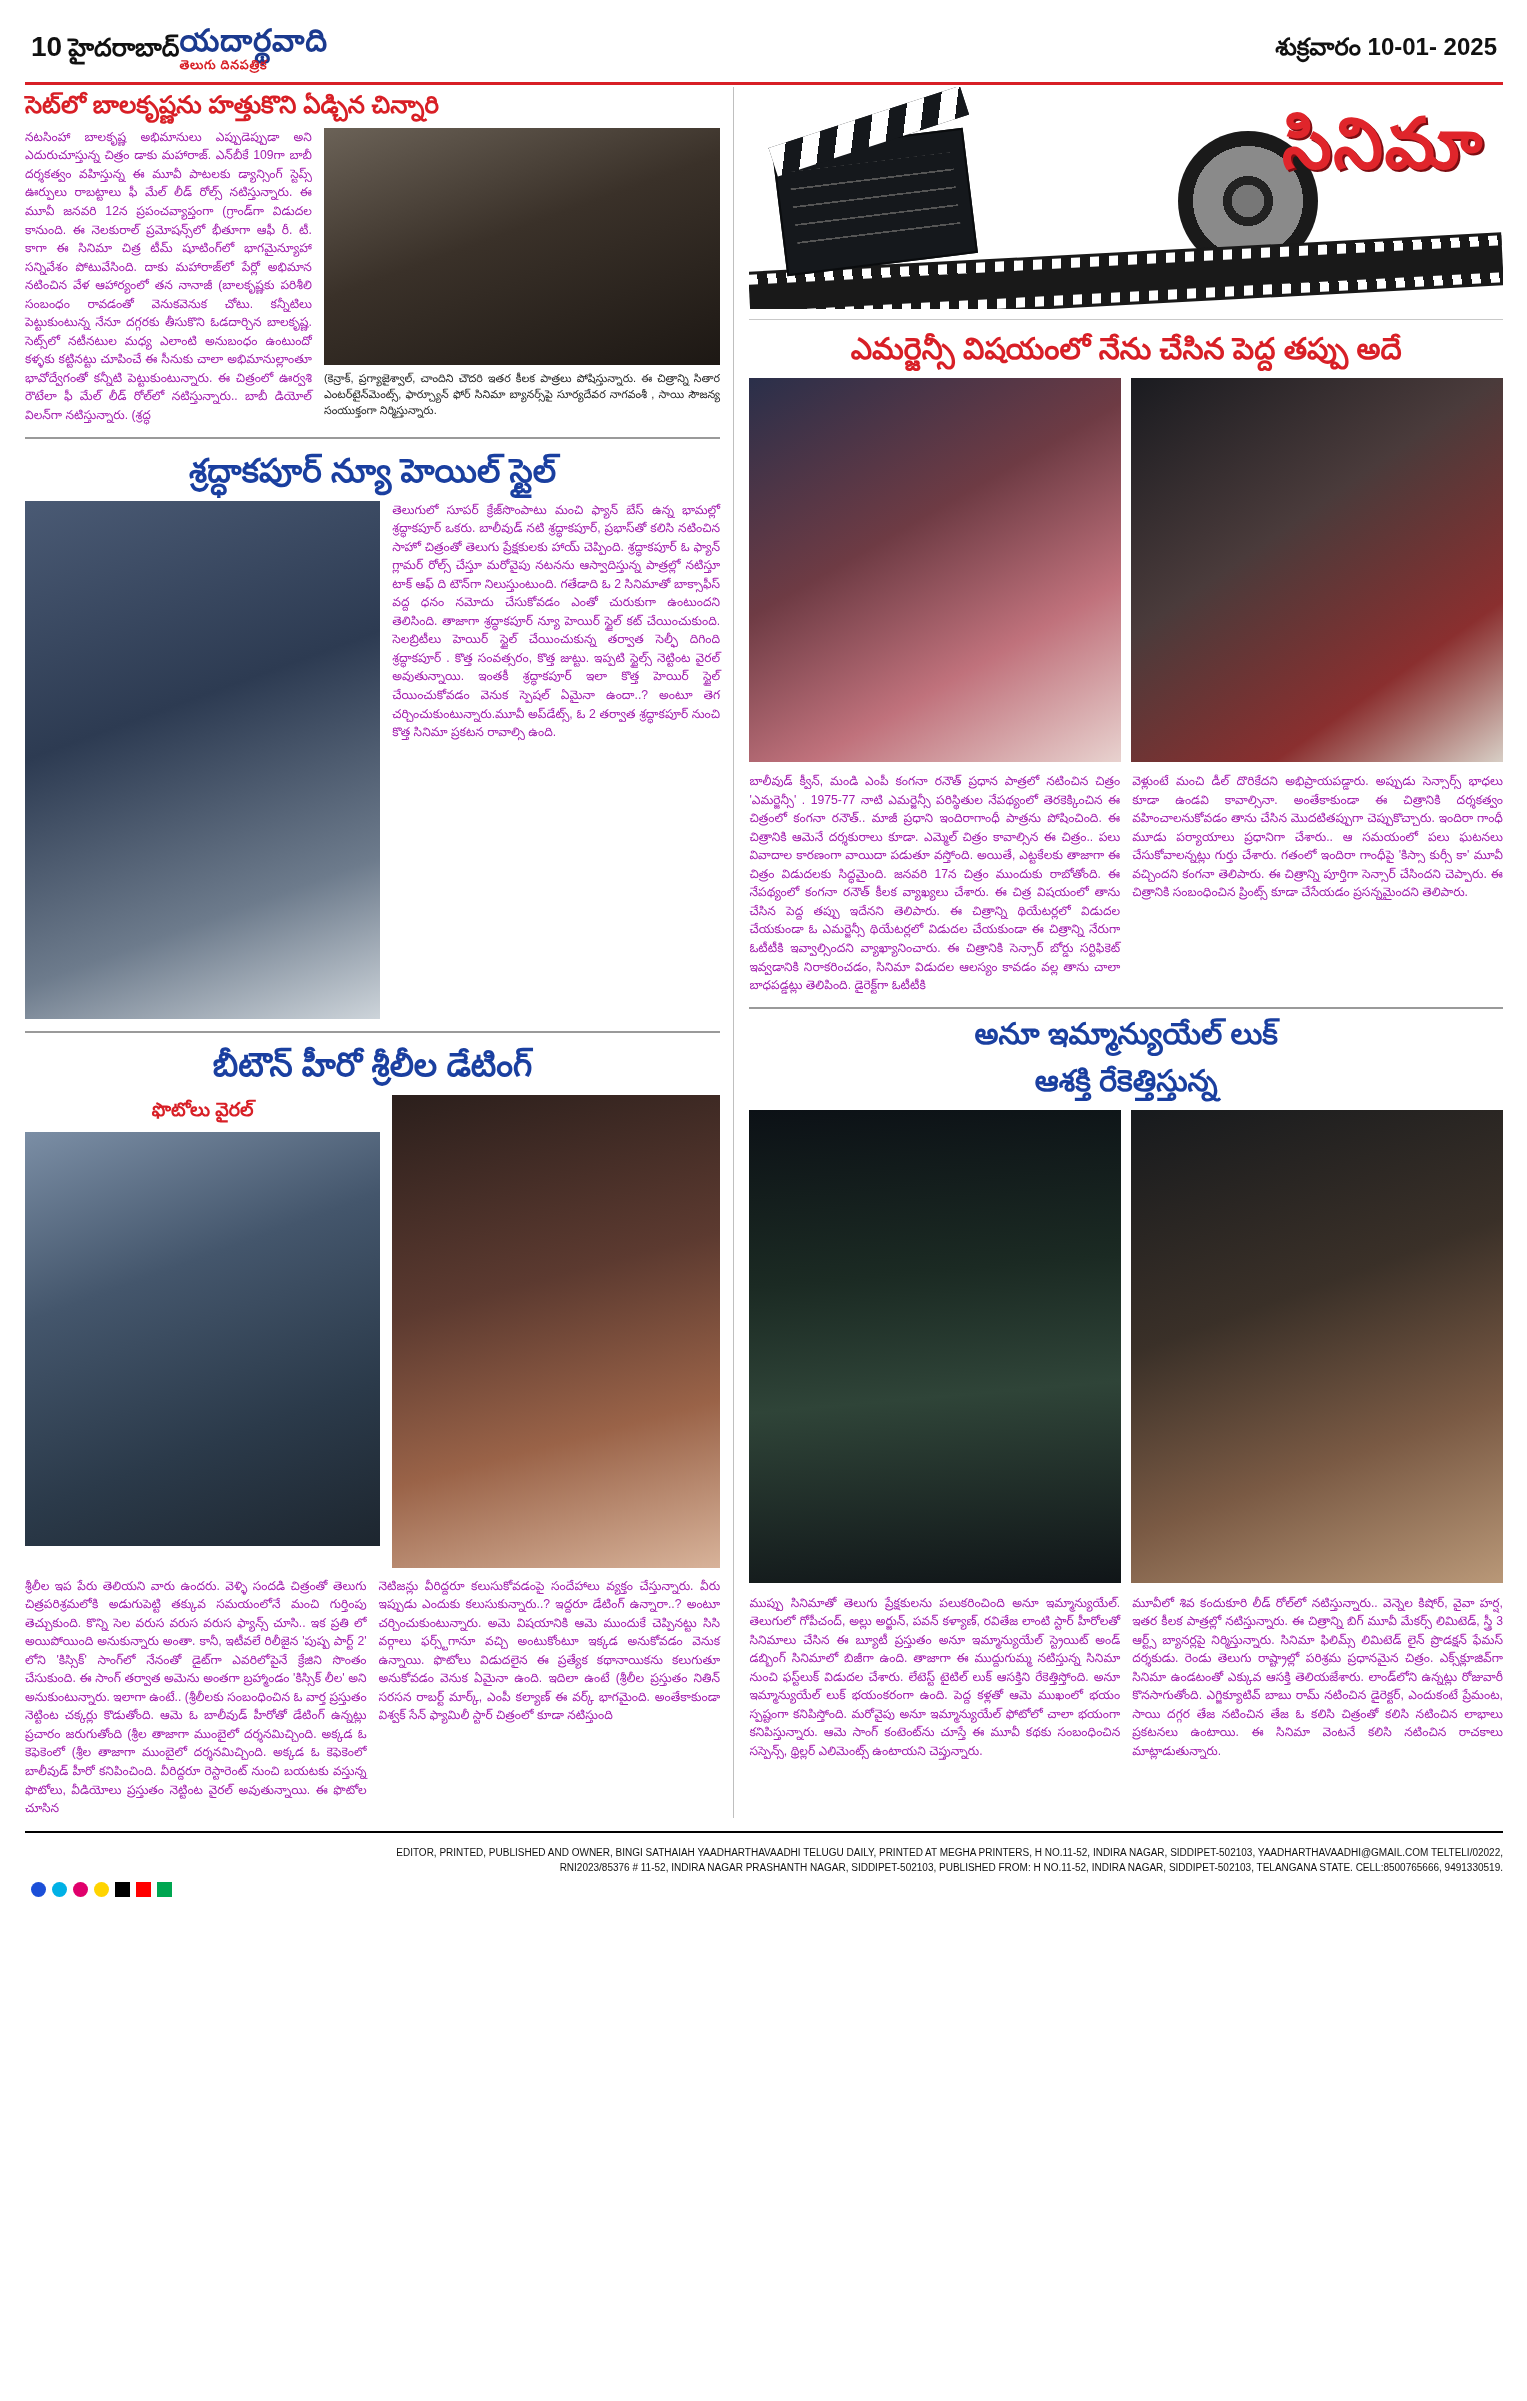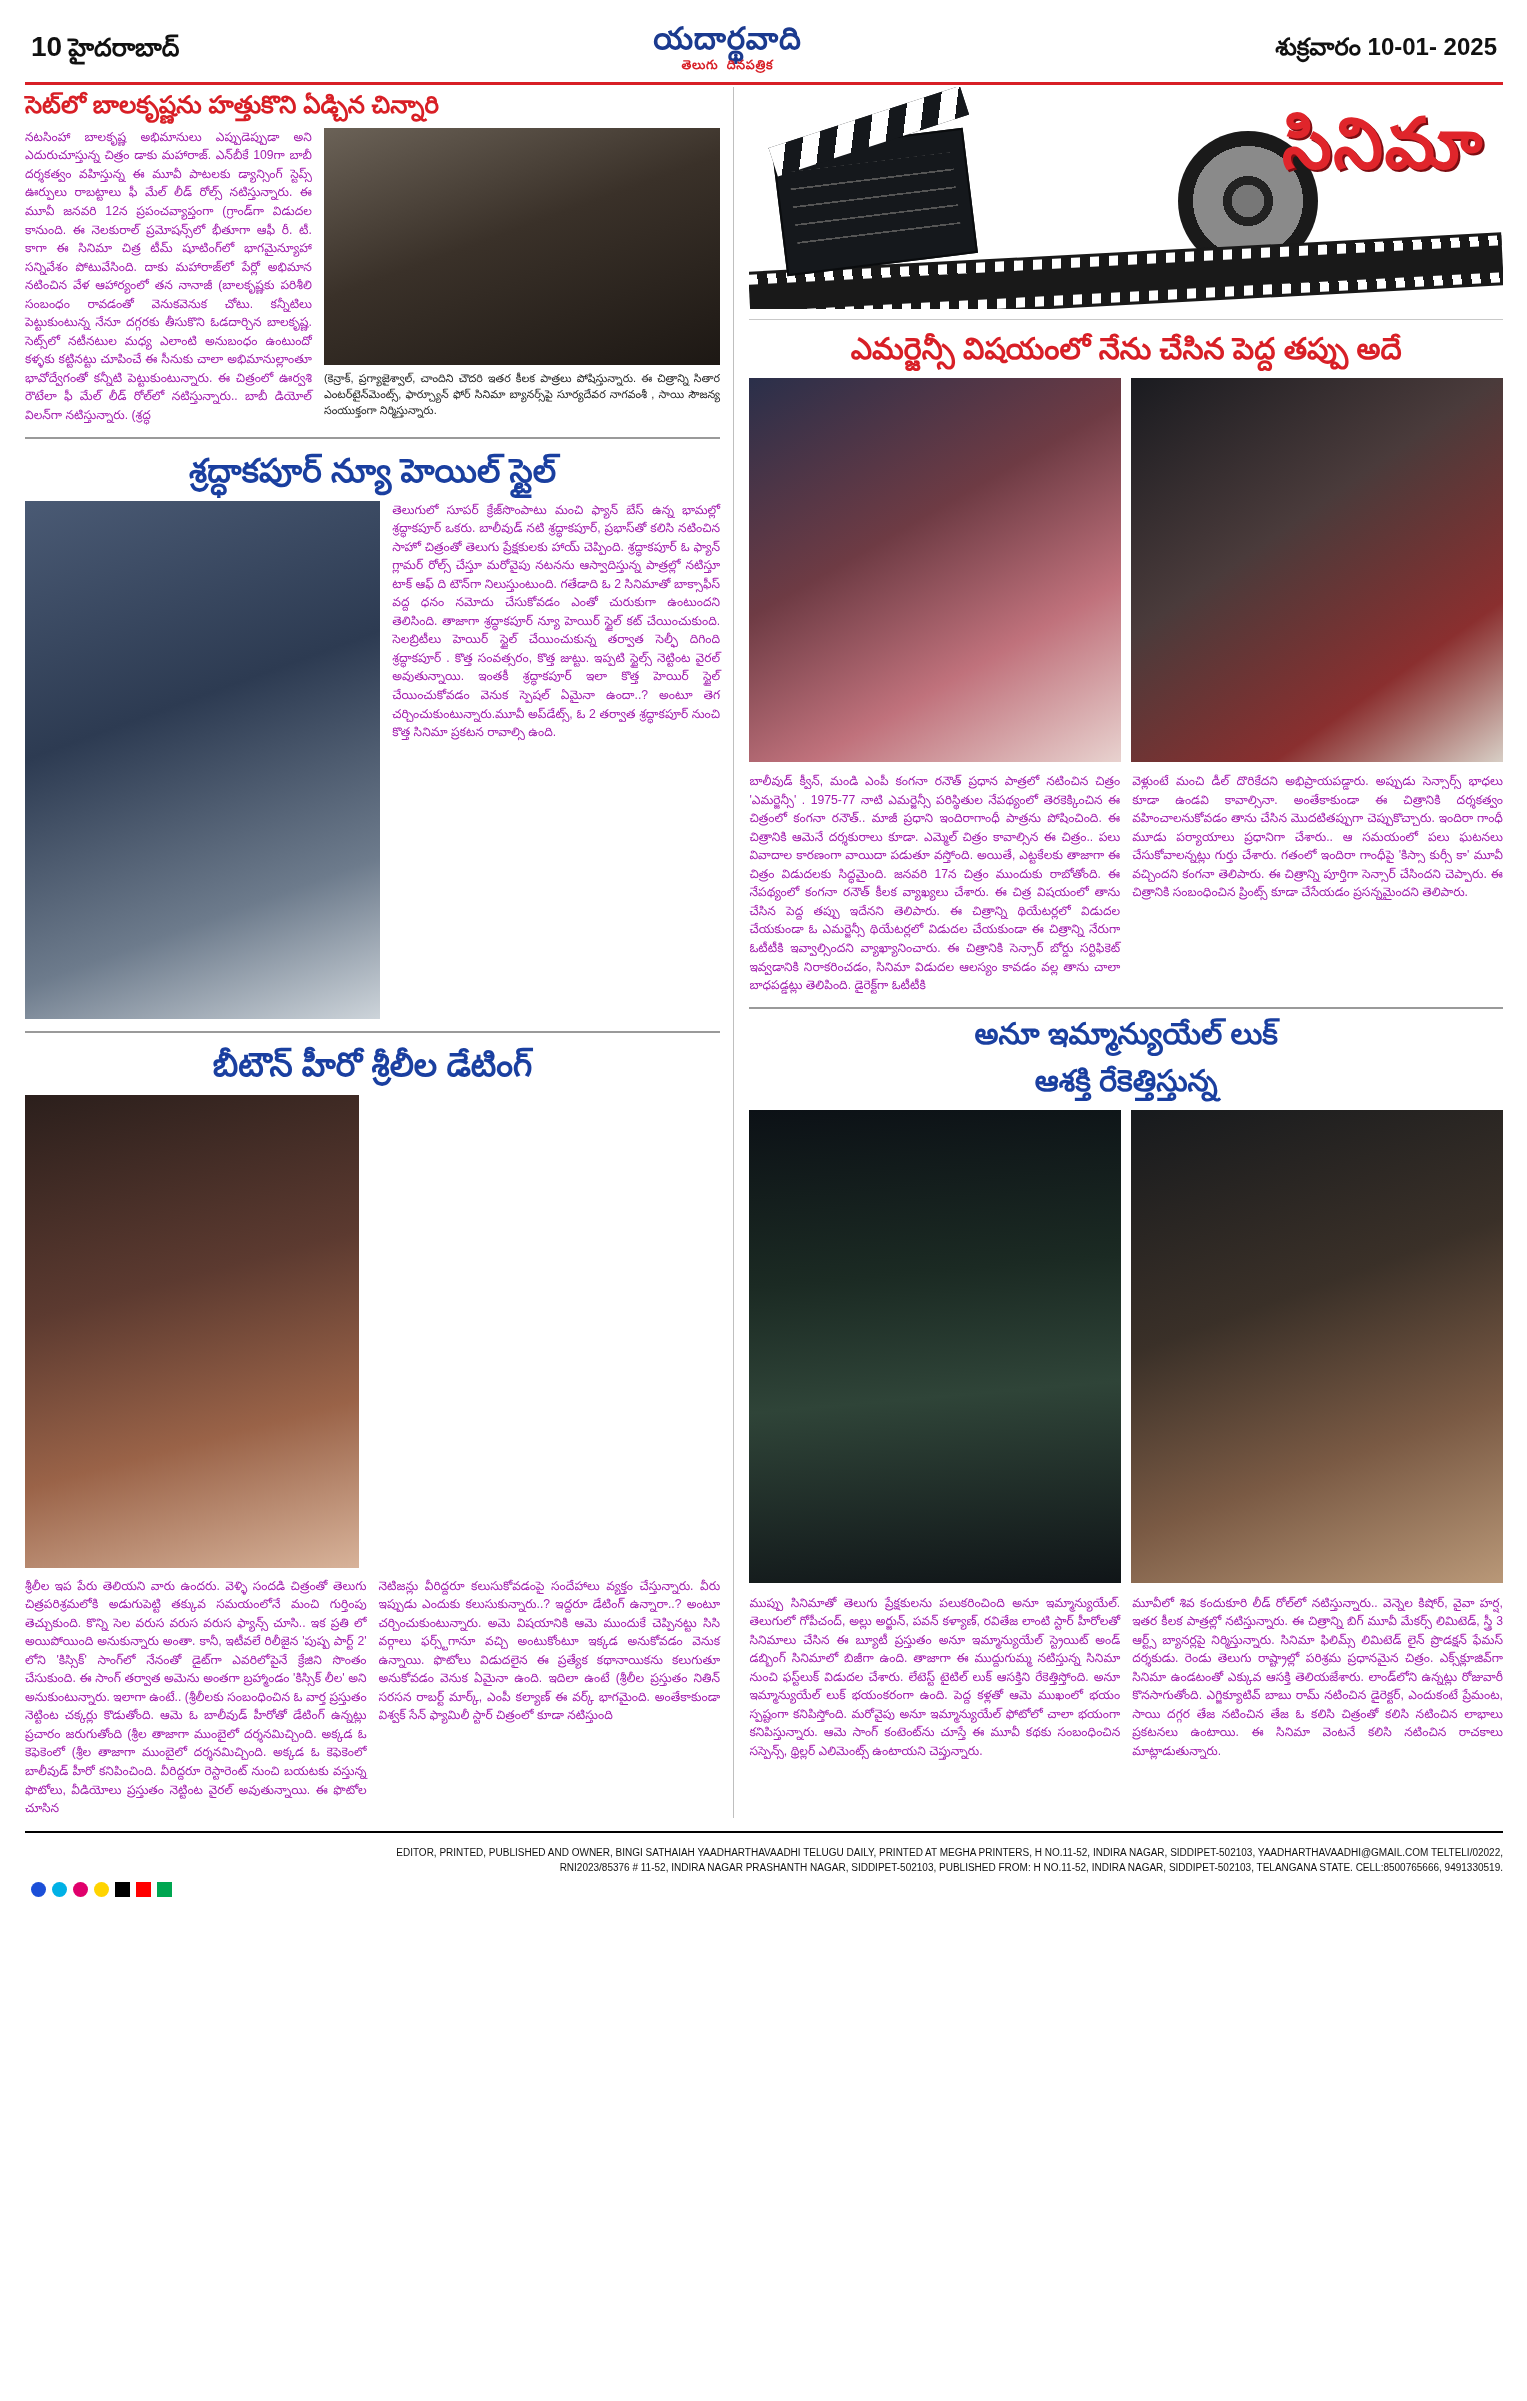--- a/index.html
+++ b/index.html
@@ -20,21 +20,21 @@
   .masthead {
     display: flex;
     align-items: center;
     justify-content: space-between;
     padding: 3px 6px 7.4px 6px;
     border-bottom: 3.7px solid #d81f26;
   }
   .mh-left { display: flex; align-items: baseline; gap: 6px; }
   .mh-pageno { font-size: 28px; font-weight: bold; color: #111; }
   .mh-city { font-size: 25px; font-weight: bold; color: #111; }
-  .mh-center { text-align: center; flex: 1; font-family: Liberation Mono, monospace; }
+  .mh-center { text-align: left; flex: 1; }
   .mh-logo {
     font-size: 31px;
     font-weight: bold;
     color: #1b3a8f;
     letter-spacing: 0.7px;
     line-height: 1.05;
   }
   .mh-logo-sub { font-size: 12.6px; color: #d81f26; font-weight: bold; letter-spacing: 0.7px;}
   .mh-date { font-size: 24px; font-weight: bold; color: #111; }
 
@@ -221,20 +221,24 @@
           </div>
           <div class="body-text" style="width:48%;">తెలుగులో సూపర్ క్రేజ్‌సొంపాటు మంచి ఫ్యాన్ బేస్ ఉన్న భామల్లో శ్రద్ధాకపూర్ ఒకరు. బాలీవుడ్ నటి శ్రద్ధాకపూర్, ప్రభాస్‌తో కలిసి నటించిన సాహో చిత్రంతో తెలుగు ప్రేక్షకులకు హాయ్ చెప్పింది. శ్రద్ధాకపూర్ ఓ ఫ్యాన్ గ్లామర్ రోల్స్ చేస్తూ మరోవైపు నటనను ఆస్వాదిస్తున్న పాత్రల్లో నటిస్తూ టాక్ ఆఫ్ ది టౌన్‌గా నిలుస్తుంటుంది. గతేడాది ఓ 2 సినిమాతో బాక్సాఫీస్ వద్ద ధనం నమోదు చేసుకోవడం ఎంతో చురుకుగా ఉంటుందని తెలిసింది. తాజాగా శ్రద్ధాకపూర్ న్యూ హెయిర్ స్టైల్ కట్ చేయించుకుంది. సెలబ్రిటీలు హెయిర్ స్టైల్ చేయించుకున్న తర్వాత సెల్ఫీ దిగింది శ్రద్ధాకపూర్ . కొత్త సంవత్సరం, కొత్త జుట్టు. ఇప్పటి స్టైల్స్ నెట్టింట వైరల్ అవుతున్నాయి. ఇంతకీ శ్రద్ధాకపూర్ ఇలా కొత్త హెయిర్ స్టైల్ చేయించుకోవడం వెనుక స్పెషల్ ఏమైనా ఉందా..? అంటూ తెగ చర్చించుకుంటున్నారు.మూవీ అప్‌డేట్స్, ఓ 2 తర్వాత శ్రద్ధాకపూర్ నుంచి కొత్త సినిమా ప్రకటన రావాల్సి ఉంది.</div>
         </div>
       </div>
 
       <hr class="rule-thick">
 
       <div>
         <div class="section-title-blue">బీటౌన్ హీరో శ్రీలీల డేటింగ్</div>
         <div class="flow">
+          <div style="width:52%;">
+            <div class="sub-red">ఫొటోలు వైరల్</div>
+            <div class="photo ph-e" style="height:414px;"></div>
+          </div>
           <div style="width:48%;">
             <div class="photo ph-f" style="height:473px;"></div>
           </div>
         </div>
         <div class="flow" style="margin-top:9px;">
           <div class="body-text" style="width:50%;">శ్రీలీల ఇప పేరు తెలియని వారు ఉందరు. వెళ్ళి సందడి చిత్రంతో తెలుగు చిత్రపరిశ్రమలోకి అడుగుపెట్టి తక్కువ సమయంలోనే మంచి గుర్తింపు తెచ్చుకుంది. కొన్ని సెల వరుస వరుస వరుస ఫ్యాన్స్ చూసి.. ఇక ప్రతి లో అయిపోయింది అనుకున్నారు అంతా. కానీ, ఇటీవలే రిలీజైన 'పుష్ప పార్ట్ 2' లోని 'కిస్సిక్' సాంగ్‌లో నేనంతో డైట్‌గా ఎవరిలోపైనే క్రేజిని సొంతం చేసుకుంది. ఈ సాంగ్ తర్వాత అమెను అంతగా బ్రహ్మాండం 'కిస్సిక్ లీల' అని అనుకుంటున్నారు. ఇలాగా ఉంటే.. (శ్రీలీలకు సంబంధించిన ఓ వార్త ప్రస్తుతం నెట్టింట చక్కర్లు కొడుతోంది. ఆమె ఓ బాలీవుడ్ హీరోతో డేటింగ్ ఉన్నట్లు ప్రచారం జరుగుతోంది (శ్రీల తాజాగా ముంబైలో దర్శనమిచ్చింది. అక్కడ ఓ కెఫెకెంలో (శ్రీల తాజాగా ముంబైలో దర్శనమిచ్చింది. అక్కడ ఓ కెఫెకెంలో బాలీవుడ్ హీరో కనిపించింది. వీరిద్దరూ రెస్టారెంట్ నుంచి బయటకు వస్తున్న ఫొటోలు, వీడియోలు ప్రస్తుతం నెట్టింట వైరల్ అవుతున్నాయి. ఈ ఫొటోల చూసిన</div>
           <div class="body-text" style="width:50%;">నెటిజన్లు వీరిద్దరూ కలుసుకోవడంపై సందేహాలు వ్యక్తం చేస్తున్నారు. వీరు ఇప్పుడు ఎందుకు కలుసుకున్నారు..? ఇద్దరూ డేటింగ్ ఉన్నారా..? అంటూ చర్చించుకుంటున్నారు. అమె విషయానికి ఆమె ముందుకే చెప్పినట్టు సిసి వర్గాలు ఫర్స్ట్‌గానూ వచ్చి అంటుకోంటూ ఇక్కడ అనుకోవడం వెనుక ఉన్నాయి. ఫొటోలు విడుదలైన ఈ ప్రత్యేక కథానాయికను కలుగుతూ అనుకోవడం వెనుక ఏమైనా ఉంది. ఇదిలా ఉంటే (శ్రీలీల ప్రస్తుతం నితిన్ సరసన రాబర్ట్ మార్క్, ఎంపీ కల్యాణ్ ఈ వర్క్ భాగమైంది. అంతేకాకుండా విశ్వక్ సేన్ ఫ్యామిలీ స్టార్ చిత్రంలో కూడా నటిస్తుంది</div>
         </div>
       </div>
 

